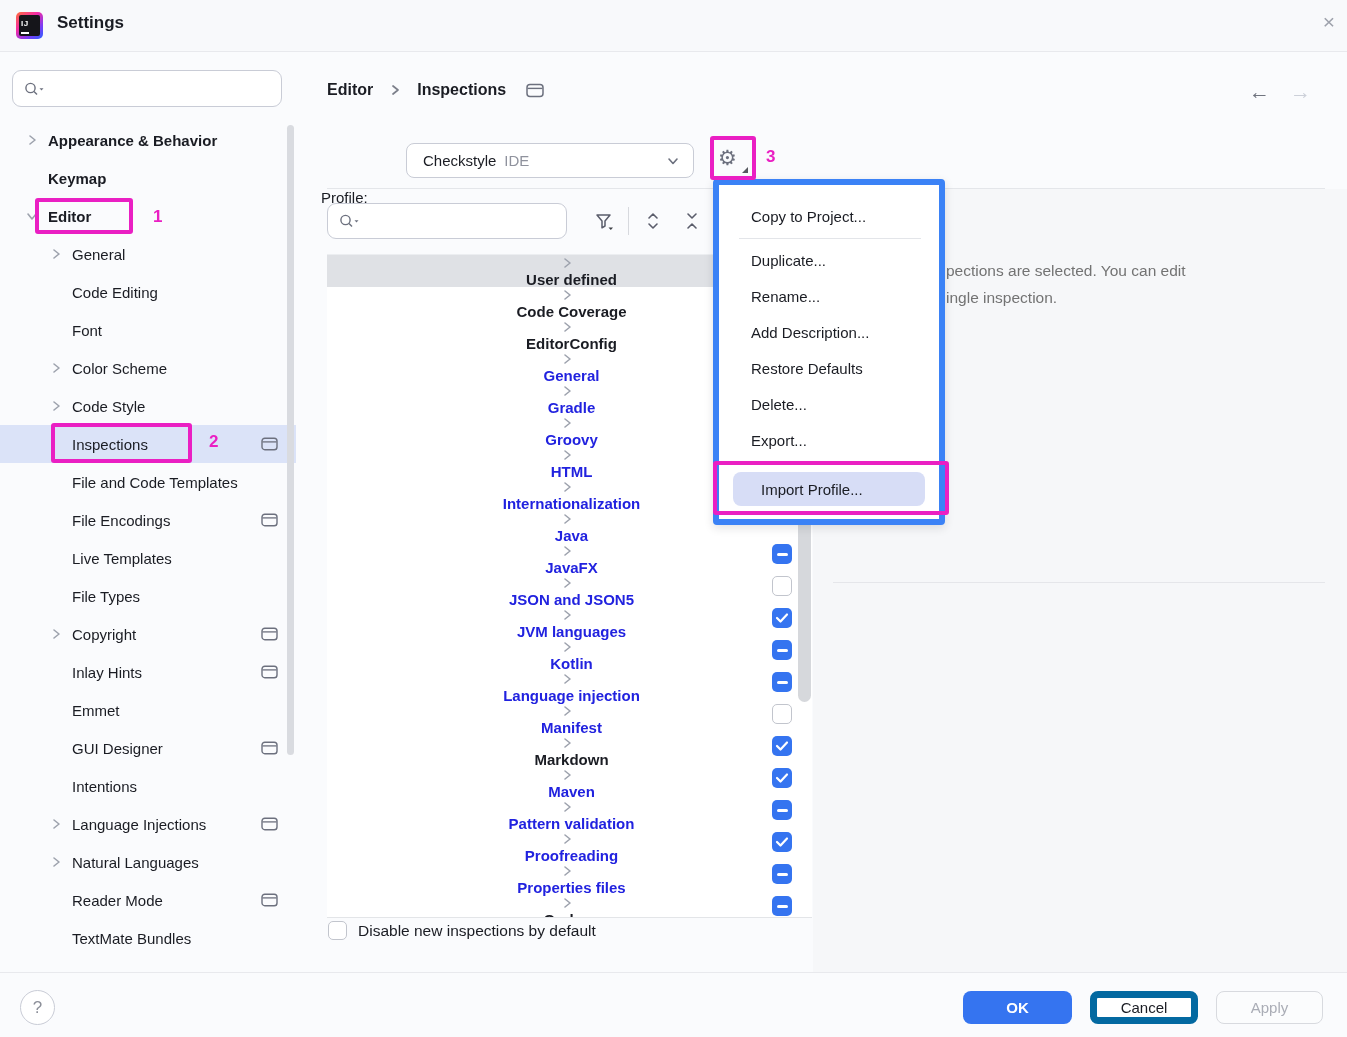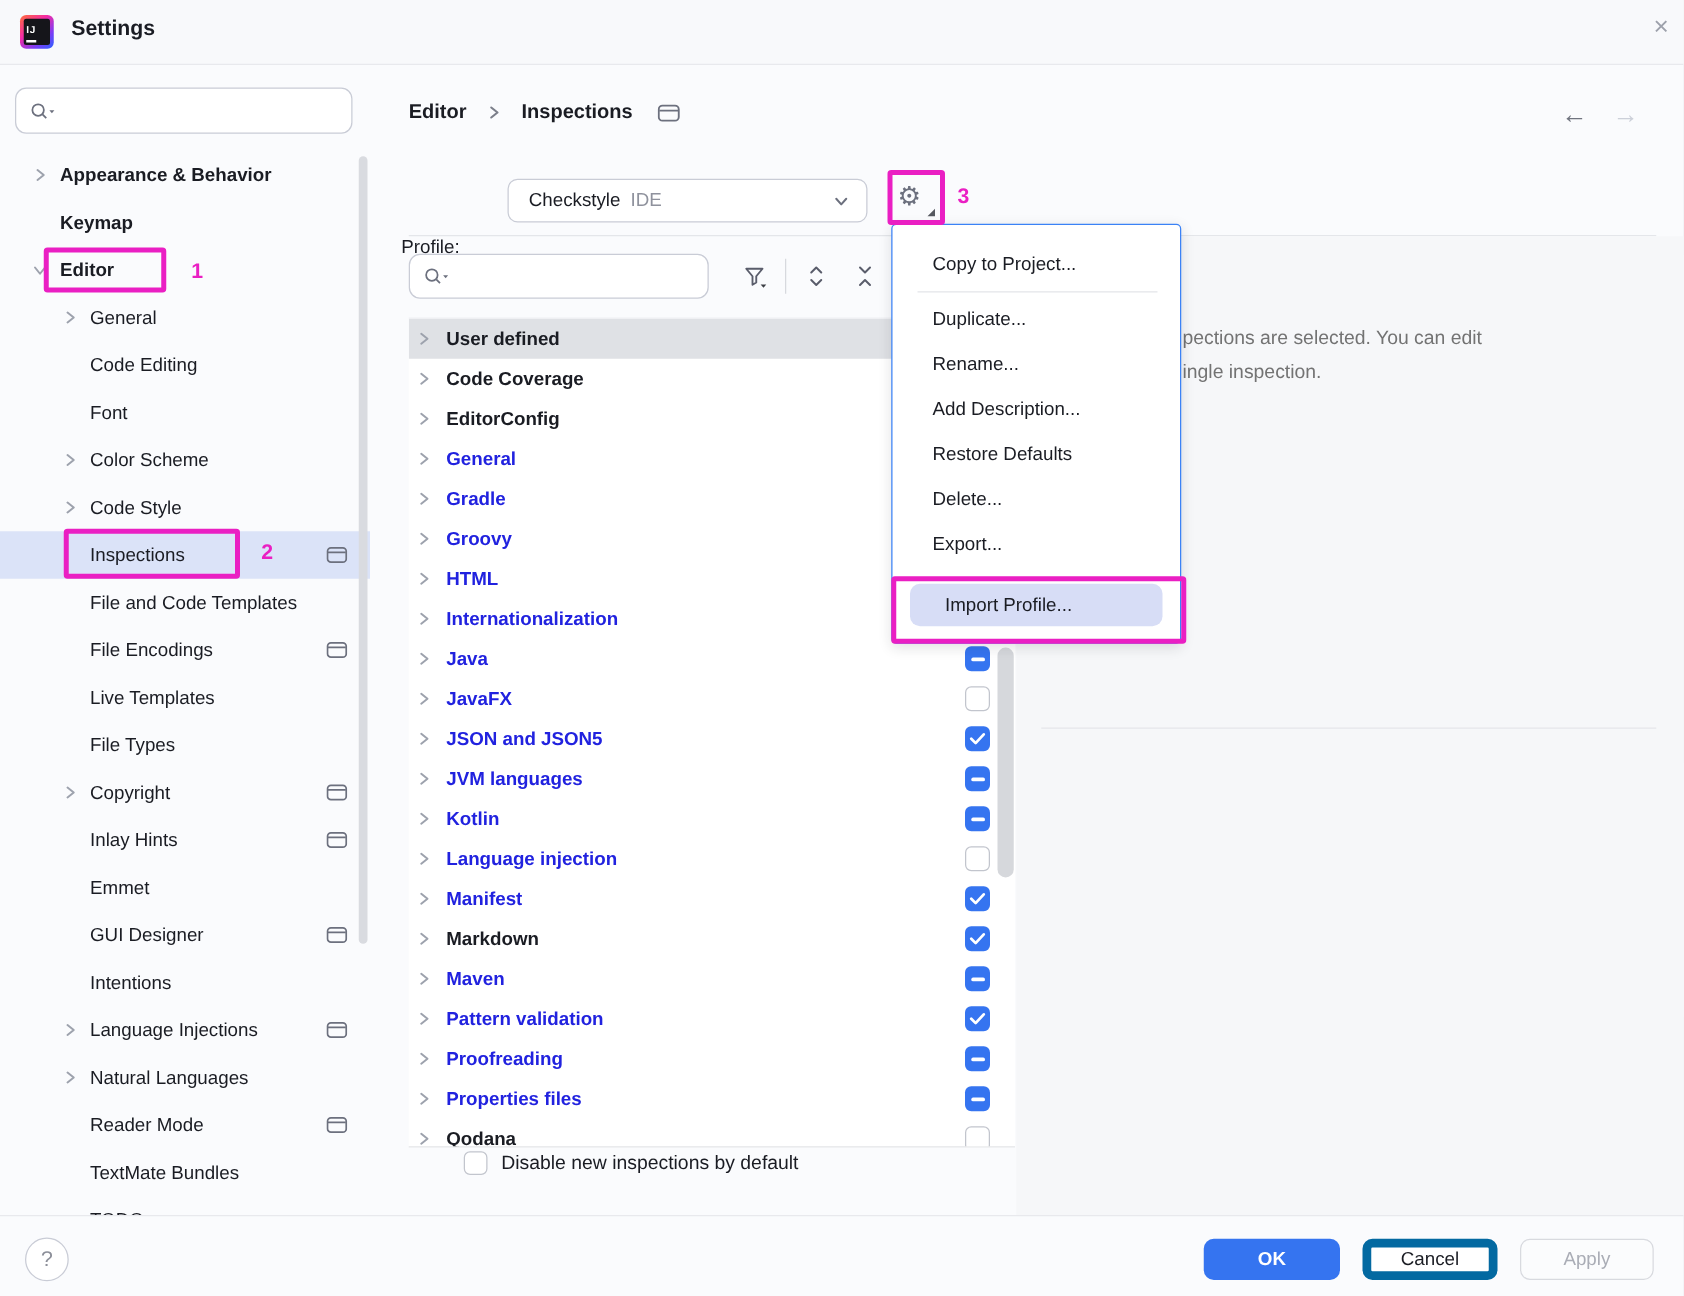--- a/index.html
+++ b/index.html
@@ -47,41 +47,41 @@
   .main-divider{position:absolute;left:327px;top:188px;width:998px;height:1px;background:#e4e6ea;}
   .desc-panel{position:absolute;left:813px;top:189px;width:534px;height:783px;background:#f6f7f9;}
   .desc-text{position:absolute;left:133px;top:68px;font-size:15.5px;line-height:27px;color:#737373;}
   .desc-divider{position:absolute;left:20px;top:393px;width:492px;height:1px;background:#e5e6ea;}
   
   .tree-search{position:absolute;left:327px;top:203px;width:240px;height:36px;background:#fff;border:1px solid #c9ccd6;border-radius:9px;display:flex;align-items:center;padding-left:10px;}
   .tb-icon{position:absolute;top:209px;width:24px;height:24px;display:flex;align-items:center;justify-content:center;color:#5a5d6b;}
   .tb-sep{position:absolute;left:628px;top:207px;width:1px;height:28px;background:#d7d9de;}
   
   .tree{position:absolute;left:327px;top:254px;width:485px;height:664px;background:#fff;border-top:1px solid #eceef1;border-bottom:1px solid #e3e5e8;overflow:hidden;}
-  .t-row{height:32px;display:flex;align-items:center;font-size:15px;font-weight:600;padding-left:4px;}
+  .t-row{height:32px;display:flex;align-items:center;font-size:15px;font-weight:600;padding-left:4px;flex-direction:column;}
   .t-row.selected{background:#dfe1e5;}
   .t-row .chev{margin-right:10px;}
   .t-row.c-blue .t-label{color:#2122df;}
   .cb{width:20px;height:20px;border-radius:5px;margin-left:auto;margin-right:20px;flex:none;display:flex;align-items:center;justify-content:center;}
   .cb.checked,.cb.mixed{background:#3574f0;}
   .cb.unchecked{background:#fff;border:1px solid #c2c5cd;}
   .cb.none{visibility:hidden;}
   .cb .dash{width:11px;height:3px;background:#fff;border-radius:2px;}
   .tree-thumb{position:absolute;left:798px;top:518px;width:13px;height:184px;background:#d6d8dc;border-radius:7px;}
-  .disable-row{position:absolute;left:328px;top:921px;display:flex;align-items:center;gap:11px;font-size:15.5px;margin-left:43px;}
+  .disable-row{position:absolute;left:328px;top:921px;display:flex;align-items:center;gap:11px;font-size:15.5px;}
   .disable-row .box{width:19px;height:19px;border:1px solid #c2c5cd;border-radius:5px;background:#fff;}
   
   .footer-divider{position:absolute;left:0;top:972px;width:100%;height:1px;background:#e8e9ed;}
   .help-btn{position:absolute;left:20px;top:990px;width:35px;height:35px;border:1px solid #c9ccd6;border-radius:50%;color:#8c8f99;font-size:17px;display:flex;align-items:center;justify-content:center;background:#fff;}
   .btn{position:absolute;top:991px;height:33px;border-radius:8px;font-size:15px;display:flex;align-items:center;justify-content:center;font-family:inherit;}
   .btn-ok{left:963px;width:109px;background:#3574f0;color:#fff;font-weight:600;border:none;}
   .btn-cancel{left:1090px;width:108px;background:#fff;border:7px solid #0369a1;color:#1a1c23;}
   .btn-apply{left:1216px;width:107px;background:#fbfcfd;border:1px solid #d8dadf;color:#aaadb6;}
   
-  .ctx-menu{position:absolute;left:713px;top:179px;width:232px;background:#fff;border:1px solid #3b82f6;border-radius:4px;box-shadow:0 3px 10px rgba(30,32,40,.13);padding:13px 0;z-index:50;}
+  .ctx-menu{position:absolute;left:713px;top:179px;width:232px;background:#fff;border:6px solid #3b82f6;border-radius:4px;box-shadow:0 3px 10px rgba(30,32,40,.13);padding:13px 0;z-index:50;}
   .m-item{height:36px;display:flex;align-items:center;padding-left:32px;font-size:15px;cursor:default;}
   .m-sep{height:1px;background:#e3e5e9;margin:4px 18px 3px 20px;}
   .m-item.hl{height:34px;margin:14px 14px 0;border-radius:8px;background:#d7ddf6;padding-left:28px;}
   
   .ann-box{position:absolute;border:4px solid #ea1fc3;border-radius:3px;z-index:100;pointer-events:none;}
   .ann-num{position:absolute;color:#ea1fc3;font-size:17px;font-weight:700;z-index:100;}
 </style>
 </head>
 <body>
 

